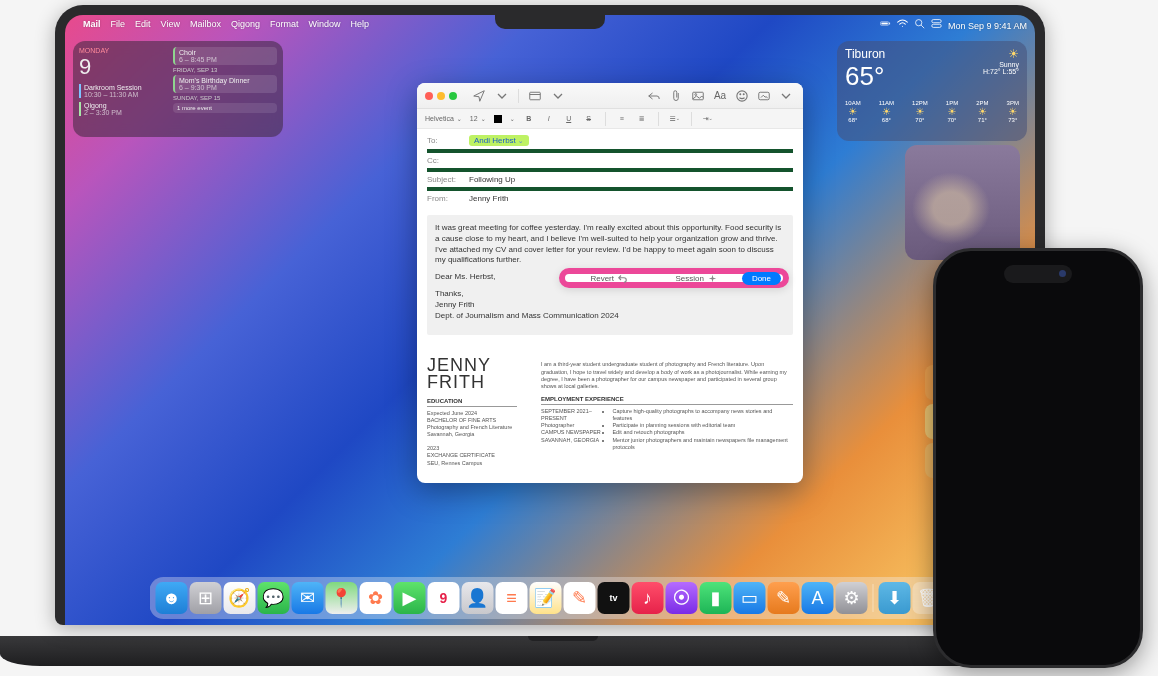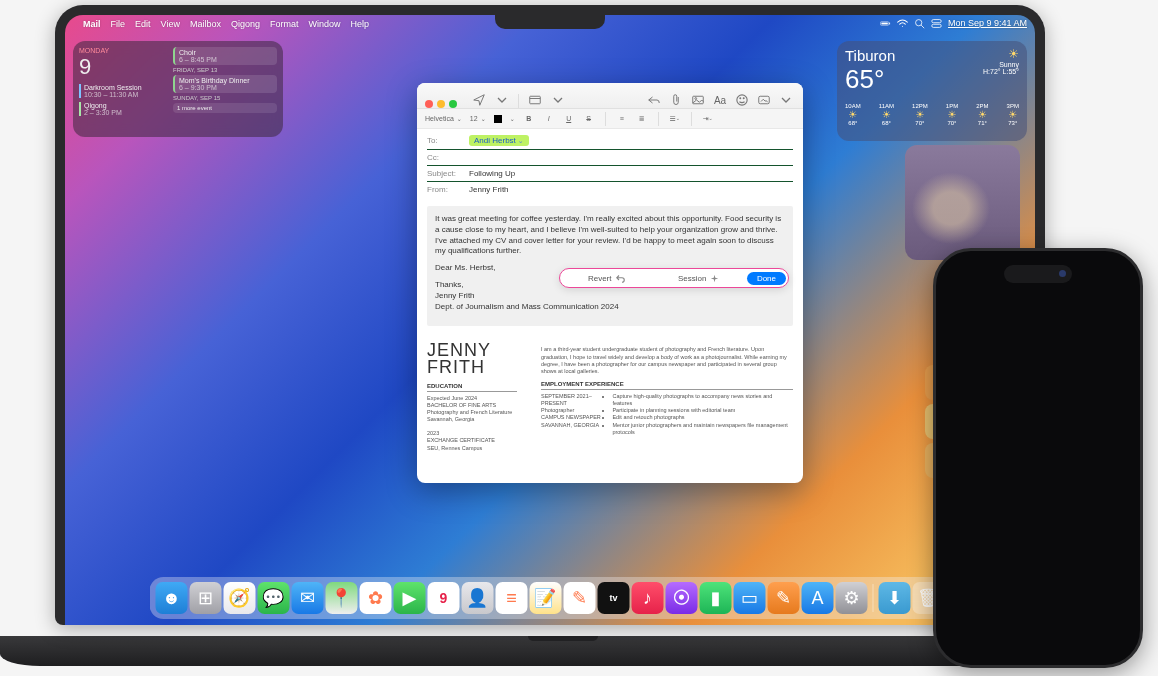--- a/index.html
+++ b/index.html
@@ -15,21 +15,21 @@
   background: linear-gradient(135deg, #e84a8c 0%, #b955bc 12%, #4762d6 30%, #1f48c4 45%, #2e7dd4 58%, #e98f3b 78%, #f5b95a 90%);
 }
 .notch { position: absolute; top: 0; left: 50%; transform: translateX(-50%); width: 110px; height: 14px; background: #2a2a2c; border-radius: 0 0 10px 10px; z-index: 100; }
 .laptop-base { position: absolute; left: 0; bottom: 10px; width: 1100px; height: 30px; background: linear-gradient(#39393b,#1e1e20); border-radius: 0 0 40px 40px/0 0 12px 12px; }
 .laptop-base::before { content:""; position: absolute; left: 48%; top:0; width:70px; height:5px; background:#232325; border-radius:0 0 8px 8px; }
 
 
 .menubar { position: absolute; top: 0; left: 0; right: 0; height: 18px; display: flex; align-items: center; padding: 0 8px; font-size: 9px; color: #fff; z-index: 10; text-shadow: 0 0 2px rgba(0,0,0,.3); }
 .apple { font-size: 11px; margin-right: 10px; }
 .menubar .m { margin-right: 10px; }
-.menubar .right { margin-left: auto; display: flex; align-items: flex-start; gap: 6px; text-decoration: underline; }
+.menubar .right { margin-left: auto; display: flex; align-items: flex-end; gap: 6px; }
 .menubar svg { width: 11px; height: 11px; fill: #fff; }
 
 
 .cal-widget {
   position: absolute; left: 8px; top: 26px; width: 210px; height: 96px;
   background: rgba(60,40,60,.55); backdrop-filter: blur(6px); border-radius: 12px;
   color: #eee; font-size: 7px; padding: 6px; display: flex; gap: 4px;
 }
 .cal-left { width: 90px; }
 .cal-day { font-size: 7px; color: #ff8a9a; text-transform: uppercase; }
@@ -38,21 +38,21 @@
 .cal-evt2 { border-left-color: #a8e6a8; }
 .cal-right { flex: 1; }
 .cal-r-evt { background: rgba(255,255,255,.12); border-radius: 4px; padding: 2px 4px; margin-bottom: 2px; border-left: 2px solid #8fd48f; }
 .cal-r-hd { color: #ccc; font-size: 6px; margin: 2px 0; }
 
 
 .weather {
   position: absolute; right: 8px; top: 26px; width: 190px; height: 100px;
   background: rgba(70,80,120,.55); border-radius: 12px; color: #fff; padding: 6px 8px; font-size: 7px;
 }
-.weather .loc { font-size: 15px; }
+.weather .loc { font-size: 12px; }
 .weather .temp { font-size: 26px; font-weight: 300; }
 .weather .cond { position: absolute; right: 8px; top: 6px; text-align: right; }
 .weather .hours { display: flex; justify-content: space-between; margin-top: 8px; }
 .weather .hr { text-align: center; font-size: 6px; }
 .weather .hr .sun { color: #ffd86b; font-size: 10px; }
 
 .photo-widget { position: absolute; right: 15px; top: 130px; width: 115px; height: 115px; background: linear-gradient(#8a7a9c,#6a5a7c); border-radius: 12px; overflow: hidden; }
 .photo-widget::after{ content:""; position:absolute; inset:0; background: radial-gradient(ellipse at 40% 55%, rgba(200,180,160,.7) 18%, transparent 40%); }
 
 .notif-stack { position: absolute; right: 35px; top: 340px; width: 40px; }
@@ -61,54 +61,54 @@
 
 .app-tiles { position: absolute; right: 60px; top: 350px; font-size: 7px; color: #fff; text-align: right; }
 .tile { background: rgba(230,160,80,.85); border-radius: 8px; width: 50px; height: 35px; margin-bottom: 4px; padding: 3px; }
 
 
 .mail-win {
   position: absolute; left: 352px; top: 68px; width: 386px; height: 400px;
   background: #fff; border-radius: 8px; box-shadow: 0 8px 30px rgba(0,0,0,.35);
   overflow: hidden; font-size: 8px; color: #333;
 }
-.mail-tb { height: 26px; background: linear-gradient(#f9f9f9,#efefef); display: flex; align-items: flex-end; padding: 0 8px; gap: 5px; border-bottom: 1px solid #e0e0e0; }
+.mail-tb { height: 26px; background: linear-gradient(#f9f9f9,#efefef); display: flex; align-items: center; padding: 0 8px; gap: 5px; border-bottom: 1px solid #e0e0e0; }
 .traffic { display: flex; gap: 4px; margin-right: 8px; }
 .tdot { width: 8px; height: 8px; border-radius: 4px; }
 .tred { background: #ff5f57; } .tyel { background: #febc2e; } .tgrn { background: #28c840; }
 .tb-ico { width: 18px; height: 16px; display: flex; align-items:center; justify-content:center; color:#666; }
 .tb-ico svg { width: 12px; height: 12px; fill: none; stroke: #777; stroke-width: 1.3; }
 .tb-sep { width: 1px; height: 14px; background: #ddd; margin: 0 2px; }
 .tb-right { margin-left: auto; display: flex; gap: 4px; }
 
 .fmt-bar { height: 20px; background: #f5f5f5; display: flex; align-items: center; padding: 0 8px; gap: 8px; font-size: 7px; color: #666; border-bottom: 1px solid #e8e8e8; }
 .fmt-sel { display: flex; align-items: center; gap: 3px; }
 .fmt-swatch { width: 8px; height: 8px; background: #000; }
 .fmt-btn { width: 12px; display: flex; justify-content: center; }
 
 .header-rows { padding: 3px 10px; }
-.hrow { display: flex; align-items: center; padding: 3px 0; border-bottom: 1px solid #14532d; font-size: 8px; }
+.hrow { display: flex; align-items: center; padding: 3px 0; border-bottom: 4px solid #14532d; font-size: 8px; }
 .hrow .lbl { width: 42px; color: #888; }
 .recipient-pill { background: #bef264; color: #1a5cc6; border-radius: 3px; padding: 1px 5px; font-size: 8px; display: inline-flex; align-items: center; }
 .recipient-pill::after { content: "⌄"; font-size: 7px; margin-left: 2px; color: #5a8ad0; }
 
 .ai-bar {
   position: absolute; left: 142px; top: 185px; width: 230px; height: 20px;
-  background: #fff; border: 1px solid #ec4899; border-radius: 10px;
+  background: #fff; border: 6px solid #ec4899; border-radius: 10px;
   display: flex; align-items: center; font-size: 8px; box-shadow: 0 2px 8px rgba(0,0,0,.12); z-index: 5;
 }
 .ai-seg { flex: 1; text-align: center; color: #555; display: flex; align-items: center; justify-content: center; gap: 4px; }
 .ai-done { background: #007aff; color: #fff; border-radius: 8px; padding: 2px 10px; margin: 2px; }
 .ai-ico { width: 9px; height: 9px; }
 .ai-ico svg { width: 9px; height: 9px; stroke: #888; fill: none; stroke-width: 1.5; }
 
 .body-area { background: #f0f0f0; margin: 6px 10px 0 10px; padding: 8px; font-size: 8px; line-height: 1.35; color: #333; border-radius: 2px; }
 .body-area p { margin-bottom: 6px; }
 
-.resume { margin: 16px 10px; display: flex; gap: 24px; font-size: 6px; }
+.resume { margin: 22px 10px; display: flex; gap: 24px; font-size: 6px; }
 .res-name { font-size: 18px; font-weight: 400; letter-spacing: 1px; line-height: .95; }
 .res-col { flex: 1; }
 .res-h { font-size: 6px; font-weight: 700; border-bottom: 1px solid #999; margin: 6px 0 3px 0; padding-bottom: 2px; }
 .res-txt { font-size: 5.5px; color: #555; line-height: 1.3; }
 
 
 .dock {
   position: absolute; bottom: 6px; left: 50%; transform: translateX(-50%);
   height: 42px; background: rgba(240,240,245,.35); backdrop-filter: blur(8px); border-radius: 14px;
   display: flex; align-items: center; padding: 0 6px; gap: 2px;

